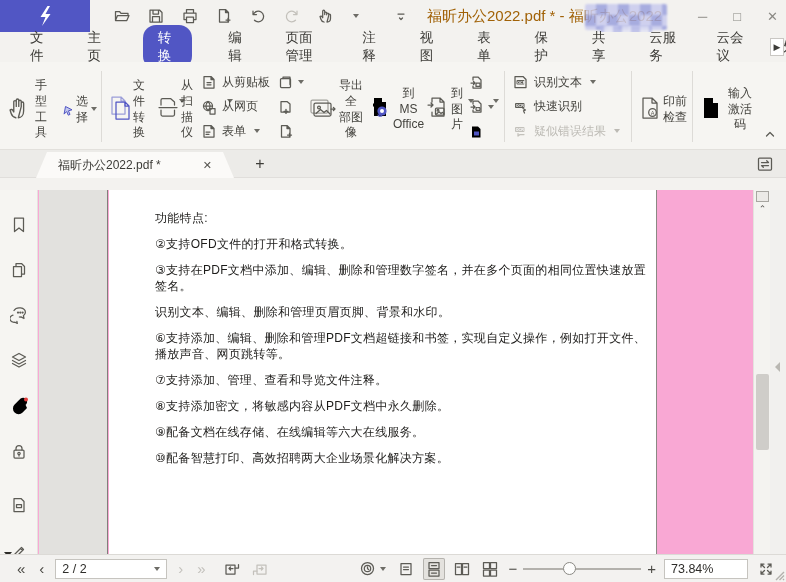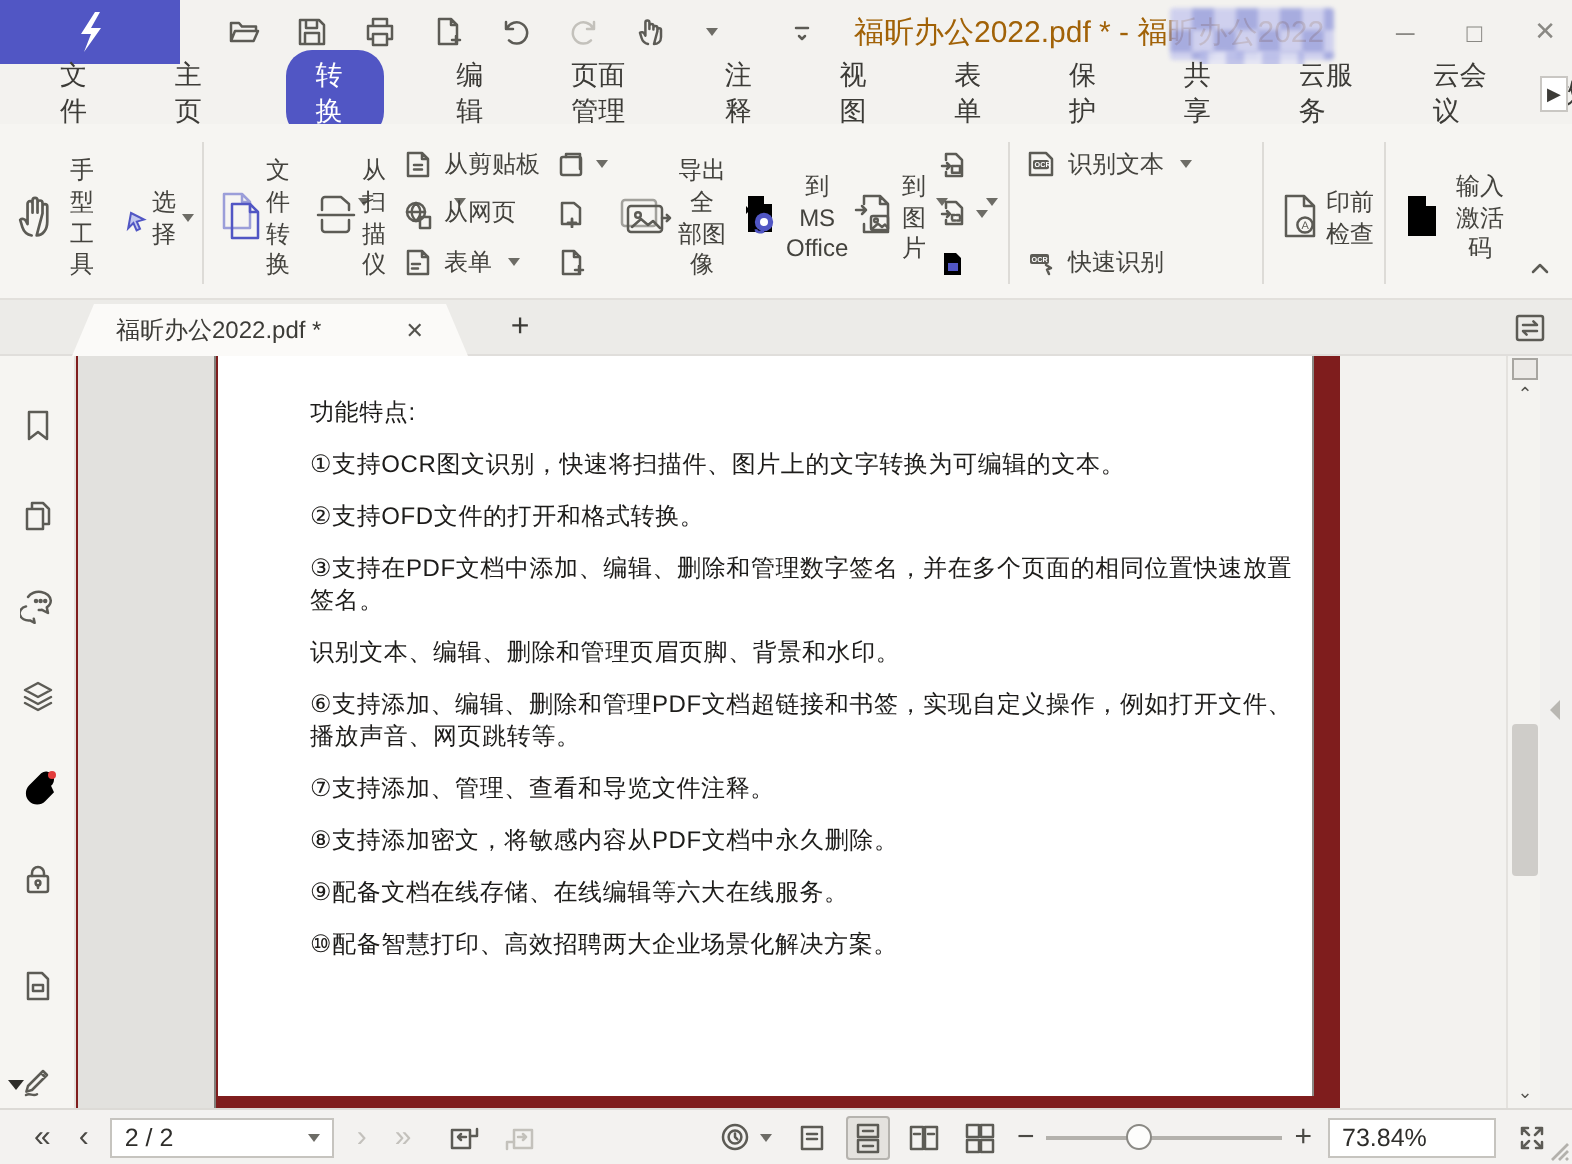--- a/index.html
+++ b/index.html
@@ -43,21 +43,21 @@
   .ribbon-collapse { position:absolute; right:10px; top:128px; color:#8a8984; }
 
   
   .doctabs { position:absolute; left:0; top:150px; width:786px; height:28px; background:#ecebe8; border-bottom:1px solid #e0dedb; }
   .dtab { position:absolute; left:36px; top:2px; width:198px; height:26px; background:#fbfaf8; clip-path:polygon(11px 0, calc(100% - 11px) 0, 100% 100%, 0 100%); display:flex; align-items:center; padding:0 24px 0 22px; font-size:12px; color:#3c3b37; }
   .dtab .close { position:absolute; right:22px; font-size:11px; color:#55544f; }
   .dtab-add { position:absolute; left:250px; top:4px; width:20px; height:20px; font-size:16px; color:#3c3b37; display:flex; align-items:center; justify-content:center; }
   .dtab-switch { position:absolute; right:10px; top:3px; width:22px; height:22px; display:flex; align-items:center; justify-content:center; }
 
   
-  .main { position:absolute; left:0; top:178px; width:670px; height:376px; background:#7f1d1d; }
+  .main { position:absolute; left:0; top:190px; width:786px; height:376px; background:#f9a8d4; }
   .sidebar { position:absolute; left:0; top:0; width:38px; height:376px; background:#f6f5f2; border-right:1px solid #e4e2de; }
   .sicon { position:absolute; left:9px; width:20px; height:20px; display:flex; align-items:center; justify-content:center; }
   .sidebar-handle { position:absolute; left:39px; top:182px; width:0; height:0; border-top:5px solid transparent; border-bottom:5px solid transparent; border-left:5px solid #b9b7b2; }
   .sb-bottom-tri { position:absolute; left:4px; top:362px; width:0; height:0; border-left:4px solid transparent; border-right:4px solid transparent; border-top:5px solid #2d2c29; }
 
   .panelstrip { position:absolute; left:39px; top:0; width:69px; height:376px; background:#e2e1de; border-right:1px solid #807f7a; }
   .page { position:absolute; left:109px; top:0; width:548px; height:370px; background:#fff; border-right:1px solid #8a8984; padding:20px 8px 0 46px; }
   .page p { font-size:12px; line-height:16px; margin-bottom:10px; color:#1d1c1a; letter-spacing:.3px; }
 
   .vscroll { position:absolute; left:753px; top:0; width:17px; height:376px; background:#f4f3f0; border-left:1px solid #e4e2de; }
@@ -343,20 +343,29 @@
         <span class="caret"></span>
       </div>
       <div class="rrow">
         <svg class="ic" width="17" height="16" viewBox="0 0 17 16">
             <rect x="3" y="4" width="9.5" height="5" rx="1" fill="#5c5b55" stroke="none"></rect>
             <text x="3.8" y="7.9" font-size="3.6" fill="#fff" stroke="none" font-family="Liberation Sans,sans-serif" font-weight="bold">OCR</text>
             <path d="M11 9.5l2.5 1.5-2 .8 1 2.2"></path>
           </svg>
         <span>快速识别</span>
       </div>
+      <div class="rrow disabled">
+        <svg class="ic dis" width="17" height="16" viewBox="0 0 17 16">
+            <rect x="3" y="4" width="9.5" height="5" rx="1" fill="#c3c1bb" stroke="none"></rect>
+            <text x="3.8" y="7.9" font-size="3.6" fill="#fff" stroke="none" font-family="Liberation Sans,sans-serif" font-weight="bold">OCR</text>
+            <path d="M6 10.5v2.5l2-1.5h4"></path>
+          </svg>
+        <span>疑似错误结果</span>
+        <span class="caret grey"></span>
+      </div>
     </div>
 
     <div class="rgsep"></div>
 
     <div class="rbig" style="width:50px">
       <span class="ricon">
           <svg class="ic" width="26" height="28" viewBox="0 0 26 28">
             <path d="M6 4h9l5 5v15H6zM15 4v5h5"></path>
             <circle cx="15.5" cy="18.5" r="3.8"></circle>
             <text x="13.8" y="20.6" font-size="5.5" fill="#5c5b55" stroke="none" font-family="Liberation Sans,sans-serif">A</text>
@@ -459,21 +468,20 @@
           </svg>
         </span>
       <span class="sb-bottom-tri"></span>
     </div>
     <span class="sidebar-handle"></span>
 
     <div class="panelstrip"></div>
 
     <div class="page">
       <p>功能特点:</p>
-      <p>①支持OCR图文识别，快速将扫描件、图片上的文字转换为可编辑的文本。</p>
       <p>②支持OFD文件的打开和格式转换。</p>
       <p>③支持在PDF文档中添加、编辑、删除和管理数字签名，并在多个页面的相同位置快速放置签名。</p>
       <p>识别文本、编辑、删除和管理页眉页脚、背景和水印。</p>
       <p>⑥支持添加、编辑、删除和管理PDF文档超链接和书签，实现自定义操作，例如打开文件、播放声音、网页跳转等。</p>
       <p>⑦支持添加、管理、查看和导览文件注释。</p>
       <p>⑧支持添加密文，将敏感内容从PDF文档中永久删除。</p>
       <p>⑨配备文档在线存储、在线编辑等六大在线服务。</p>
       <p>⑩配备智慧打印、高效招聘两大企业场景化解决方案。</p>
     </div>
 

